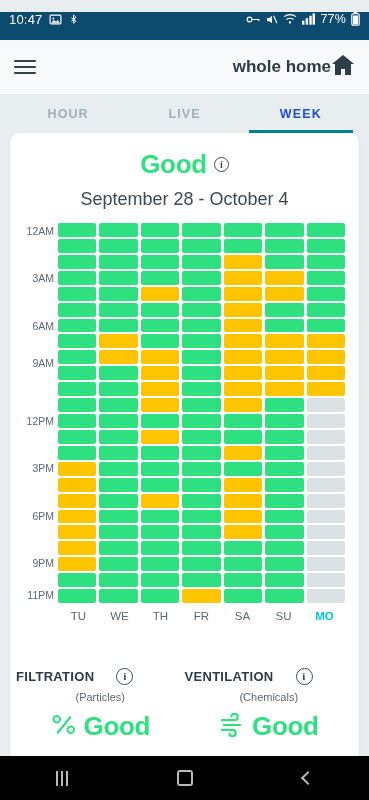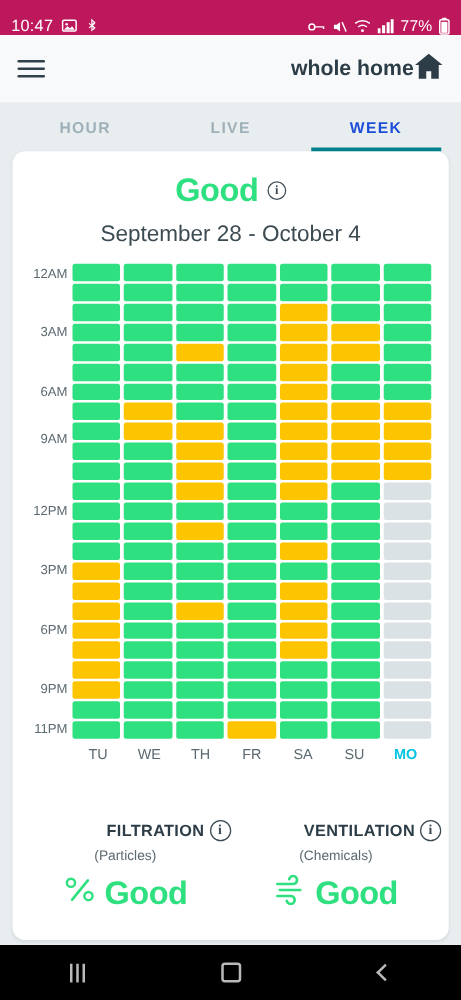--- a/index.html
+++ b/index.html
@@ -5,23 +5,23 @@
   * { margin:0; padding:0; box-sizing:border-box; }
   html,body { width:369px; height:800px; }
   body {
     font-family:"Liberation Sans", sans-serif;
     background:#e8eef0;
     overflow:hidden;
   }
 
   
   .statusbar{
-    height:28px; background:#be185d; color:#fff;
-    display:flex; align-items:flex-end; padding:0 9px;
-    font-size:12.5px; letter-spacing:.2px;
+    height:28px; background:#0c4a6e; color:#fff;
+    display:flex; align-items:flex-start; padding:0 9px;
+    font-size:12.5px; letter-spacing:.2px;margin-top:12px;
   }
   .sb-left{display:flex;align-items:center;gap:6px;}
   .sb-right{display:flex;align-items:center;gap:5px;margin-left:auto;font-size:12.5px;}
   .sb-ico{display:inline-flex;align-items:center;justify-content:center;}
   .sb-time{font-size:13px;font-weight:400;}
 
   
   .appbar{
     height:55px;background:#f7f9fa;display:flex;align-items:center;
     padding:0 14px;border-bottom:1px solid #e3e9ec;
@@ -101,21 +101,21 @@
     flex:1;text-align:center;font-size:11.5px;color:#5b6970;font-weight:400;
   }
   .xlabel.active{color:#00c4e0;font-weight:700;}
 
   
   .metrics{
     display:flex;margin-top:auto;padding:0 6px 22px 6px;
   }
   .metric{flex:1;text-align:center;}
   .metric-title{
-    display:flex;align-items:center;justify-content:flex-end;gap:4px;
+    display:flex;align-items:center;justify-content:flex-start;gap:22px;
     font-size:13px;font-weight:700;color:#2c3d47;letter-spacing:.3px;
   }
   .metric-sub{font-size:11px;color:#5b6970;margin-top:6px;}
   .metric-value{
     display:flex;align-items:center;justify-content:center;gap:6px;margin-top:8px;
   }
   .metric-value-text{font-size:26px;font-weight:700;color:#2ee07f;letter-spacing:-.4px;}
 
   
   .navbar{

